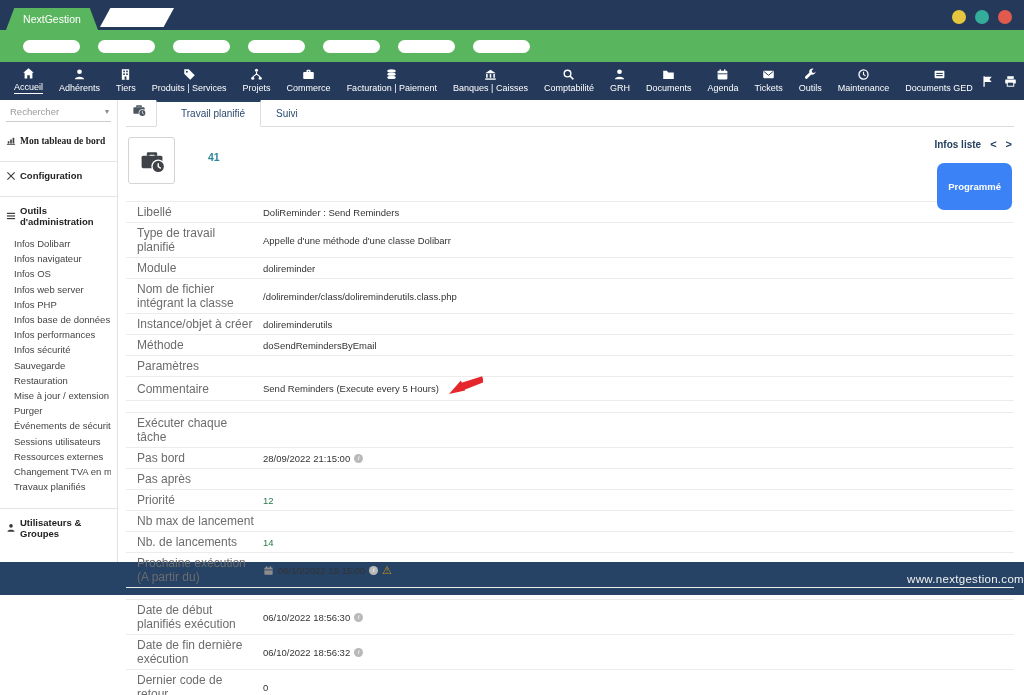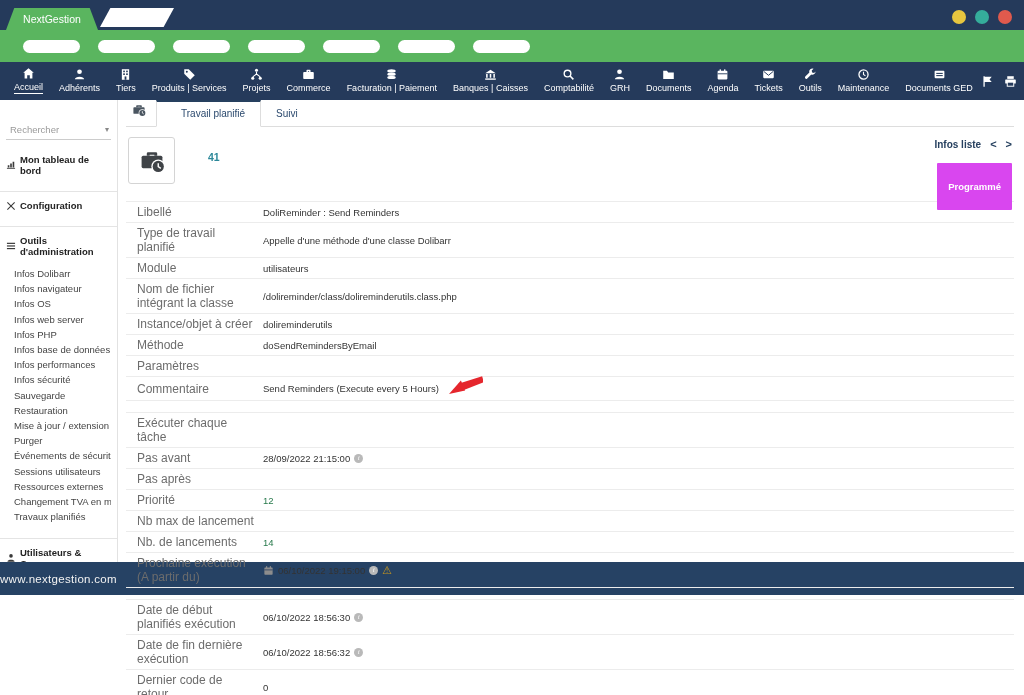--- a/index.html
+++ b/index.html
@@ -30,25 +30,25 @@
     padding:2px 8px 3px; cursor:pointer; }
   .menu-item svg { width:13px; height:13px; fill:#fff; margin-bottom:2px; }
   .menu-item .mlabel { font-size:9px; white-space:nowrap; }
   .menu-item.active .mlabel { border-bottom:1.5px solid #fff; padding-bottom:1px; }
   .menu-right { display:flex; align-items:center; gap:10px; padding-right:4px; }
   .menu-right svg { width:13px; height:13px; fill:#fff; }
 
   
   .content-row { display:flex; flex:0 0 auto; height:462px; background:#fff; }
   .sidebar { width:118px; border-right:1px solid #e2e2e2; flex:0 0 auto; font-size:9.5px; }
-  .search-wrap { margin:20px 6px 0; border-bottom:1px solid #ccc; padding:4px 2px 4px 4px;
+  .search-wrap { margin:2px 6px 0; border-bottom:1px solid #ccc; padding:4px 2px 4px 4px;
     display:flex; align-items:center; justify-content:space-between; color:#9a9a9a; cursor:text; }
   .search-caret { color:#888; font-size:8px; }
   .side-section { border-top:1px solid #e4e4e4; margin-top:8px; padding:8px 6px 0; }
-  .side-section.first { border-top:none; margin-top:6px; }
+  .side-section.first { border-top:none; margin-top:6px;font-family:Liberation Serif, serif; }
   .side-head { display:flex; align-items:center; gap:4px; font-weight:bold; color:#222;
     font-size:9.5px; cursor:pointer; padding-bottom:7px; }
   .side-head svg { width:10px; height:10px; fill:#3a3a3a; flex:0 0 auto; }
   .side-links { padding:2px 0 6px; }
   .side-link { color:#444; padding:2.1px 6px 2.1px 8px; white-space:nowrap; overflow:hidden;
     cursor:pointer; }
 
   .main { flex:1 1 auto; padding:0 10px 0 8px; position:relative; }
 
   
@@ -62,42 +62,42 @@
   
   .head-band { position:relative; padding:10px 2px 6px 2px; min-height:72px; }
   .obj-icon-box { width:47px; height:47px; border:1px solid #d4d4d4; border-radius:3px;
     display:flex; align-items:center; justify-content:center; background:#fff; }
   .obj-icon-box svg { width:26px; height:26px; color:#3f4347; }
   .obj-ref { position:absolute; left:82px; top:24px; color:#2c8899; font-size:10.5px; font-weight:bold; }
   .head-right { position:absolute; right:2px; top:12px; display:flex; align-items:center; gap:9px; }
   .back-link { color:#26405f; font-size:10px; font-weight:bold; cursor:pointer; }
   .nav-chev { color:#26405f; font-size:11px; font-weight:bold; cursor:pointer; line-height:1; }
   .badge-row { position:absolute; right:2px; top:36px; }
-  .status-badge { display:inline-block; background:#d946ef; color:#fff; font-size:9.5px;
-    font-weight:bold; padding:18px 11px; border-radius:1px; }
+  .status-badge { display:inline-block; background:#3b82f6; color:#fff; font-size:9.5px;
+    font-weight:bold; padding:18px 11px; border-radius:7px; }
 
   
   .fgroups { margin-top:2px; }
   .fgroup { border-top:1px solid #ececec; margin-bottom:11px; }
   .frow { display:flex; border-bottom:1px solid #ececec; min-height:17.5px; align-items:center; }
   .flabel { flex:0 0 133px; color:#6c6c6c; font-size:12px; padding:3px 4px 3px 11px; }
   .fvalue { flex:1 1 auto; color:#333; font-size:9.5px; padding:3px 4px; display:flex;
     align-items:center; gap:4px; position:relative; }
   .val-green { color:#27794b; }
   .info-dot { width:9px; height:9px; border-radius:50%; background:#b9b9b9; color:#fff;
     font-size:7px; line-height:9px; text-align:center; display:inline-block;
     font-family:"Liberation Serif","DejaVu Serif",serif; font-style:italic; cursor:pointer; }
   .warn { color:#c9971c; font-size:11px; line-height:1; }
   .cal-icon svg { width:11px; height:11px; fill:#8d8d8d; display:block; }
   .red-arrow { margin-left:6px; margin-top:-4px; }
 
   
   .spacer { flex:1 1 auto; background:#fbfbfb; }
   .footer { height:33px; background:#264264; color:#f2f2f2; display:flex; align-items:center;
-    justify-content:flex-start; font-size:11.5px; flex:0 0 auto; letter-spacing:.3px; }
+    justify-content:flex-end; font-size:11.5px; flex:0 0 auto; letter-spacing:.3px; }
 </style>
 </head>
 <body>
 
 <svg width="0" height="0" style="position:absolute">
   <defs>
     <symbol id="i-home" viewBox="0 0 16 16">
         <path d="M8 1.5 L14.5 7 H12.8 V14 H9.6 V10 H6.4 V14 H3.2 V7 H1.5 Z"></path>
       </symbol>
     <symbol id="i-user" viewBox="0 0 16 16">
@@ -438,21 +438,21 @@
             </div>
             <div class="frow">
               <span class="flabel">Type de travail planifié</span>
               <span class="fvalue">
                 <span>Appelle d'une méthode d'une classe Dolibarr</span>
               </span>
             </div>
             <div class="frow">
               <span class="flabel">Module</span>
               <span class="fvalue">
-                <span>utilisateurs</span>
+                <span>dolireminder</span>
               </span>
             </div>
             <div class="frow">
               <span class="flabel">Nom de fichier intégrant la classe</span>
               <span class="fvalue">
                 <span>/dolireminder/class/dolireminderutils.class.php</span>
               </span>
             </div>
             <div class="frow">
               <span class="flabel">Instance/objet à créer</span>
@@ -481,21 +481,21 @@
                     <polygon fill="#e5262d" points="11,9 39,0 41,7 16,17"></polygon>
                   </svg></span>
               </span>
             </div>
           </div>
           <div class="fgroup">
             <div class="frow">
               <span class="flabel">Exécuter chaque tâche</span>
             </div>
             <div class="frow">
-              <span class="flabel">Pas avant</span>
+              <span class="flabel">Pas bord</span>
               <span class="fvalue">
                 <span>28/09/2022 21:15:00</span>
                 <span class="info-dot">i</span>
               </span>
             </div>
             <div class="frow">
               <span class="flabel">Pas après</span>
               <span class="fvalue">
                 <span>&nbsp;</span>
               </span>

